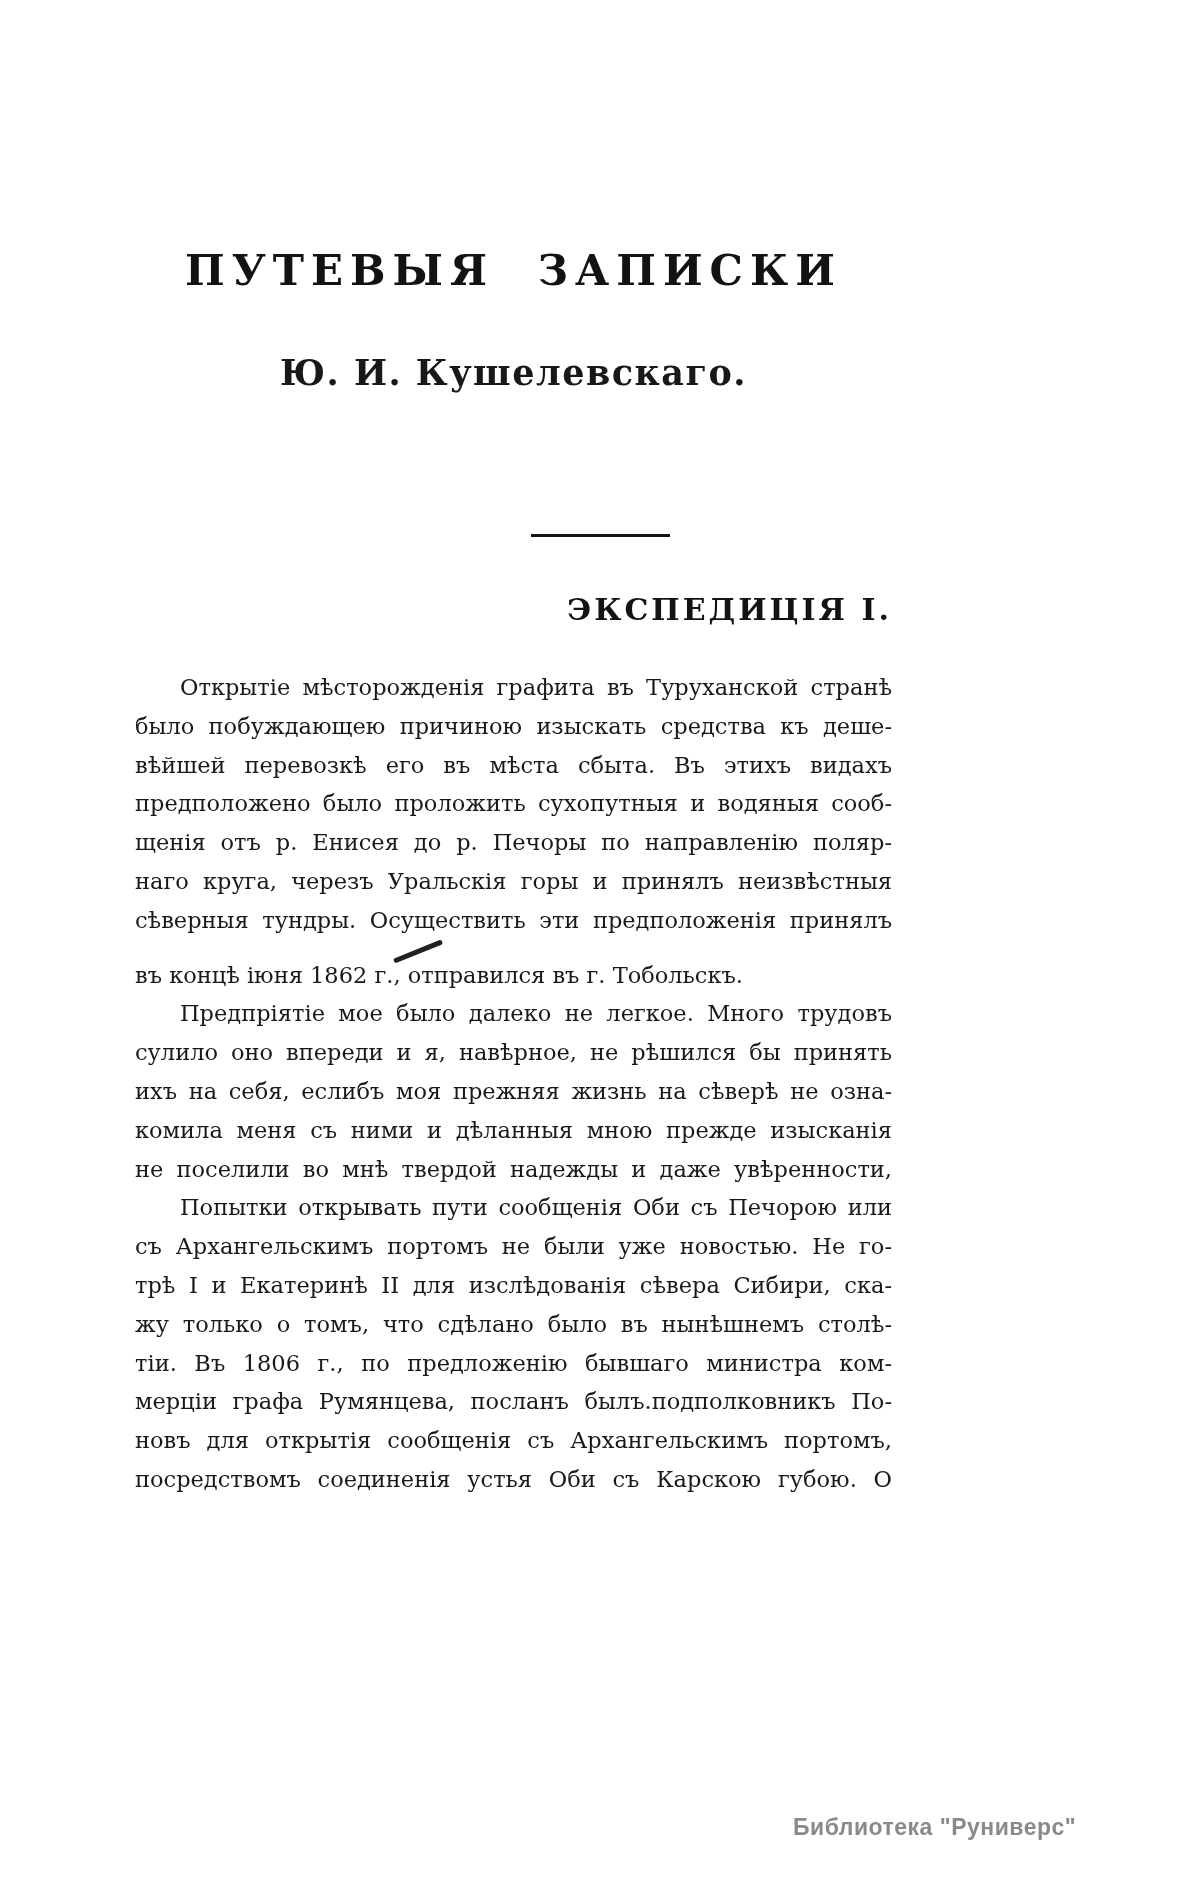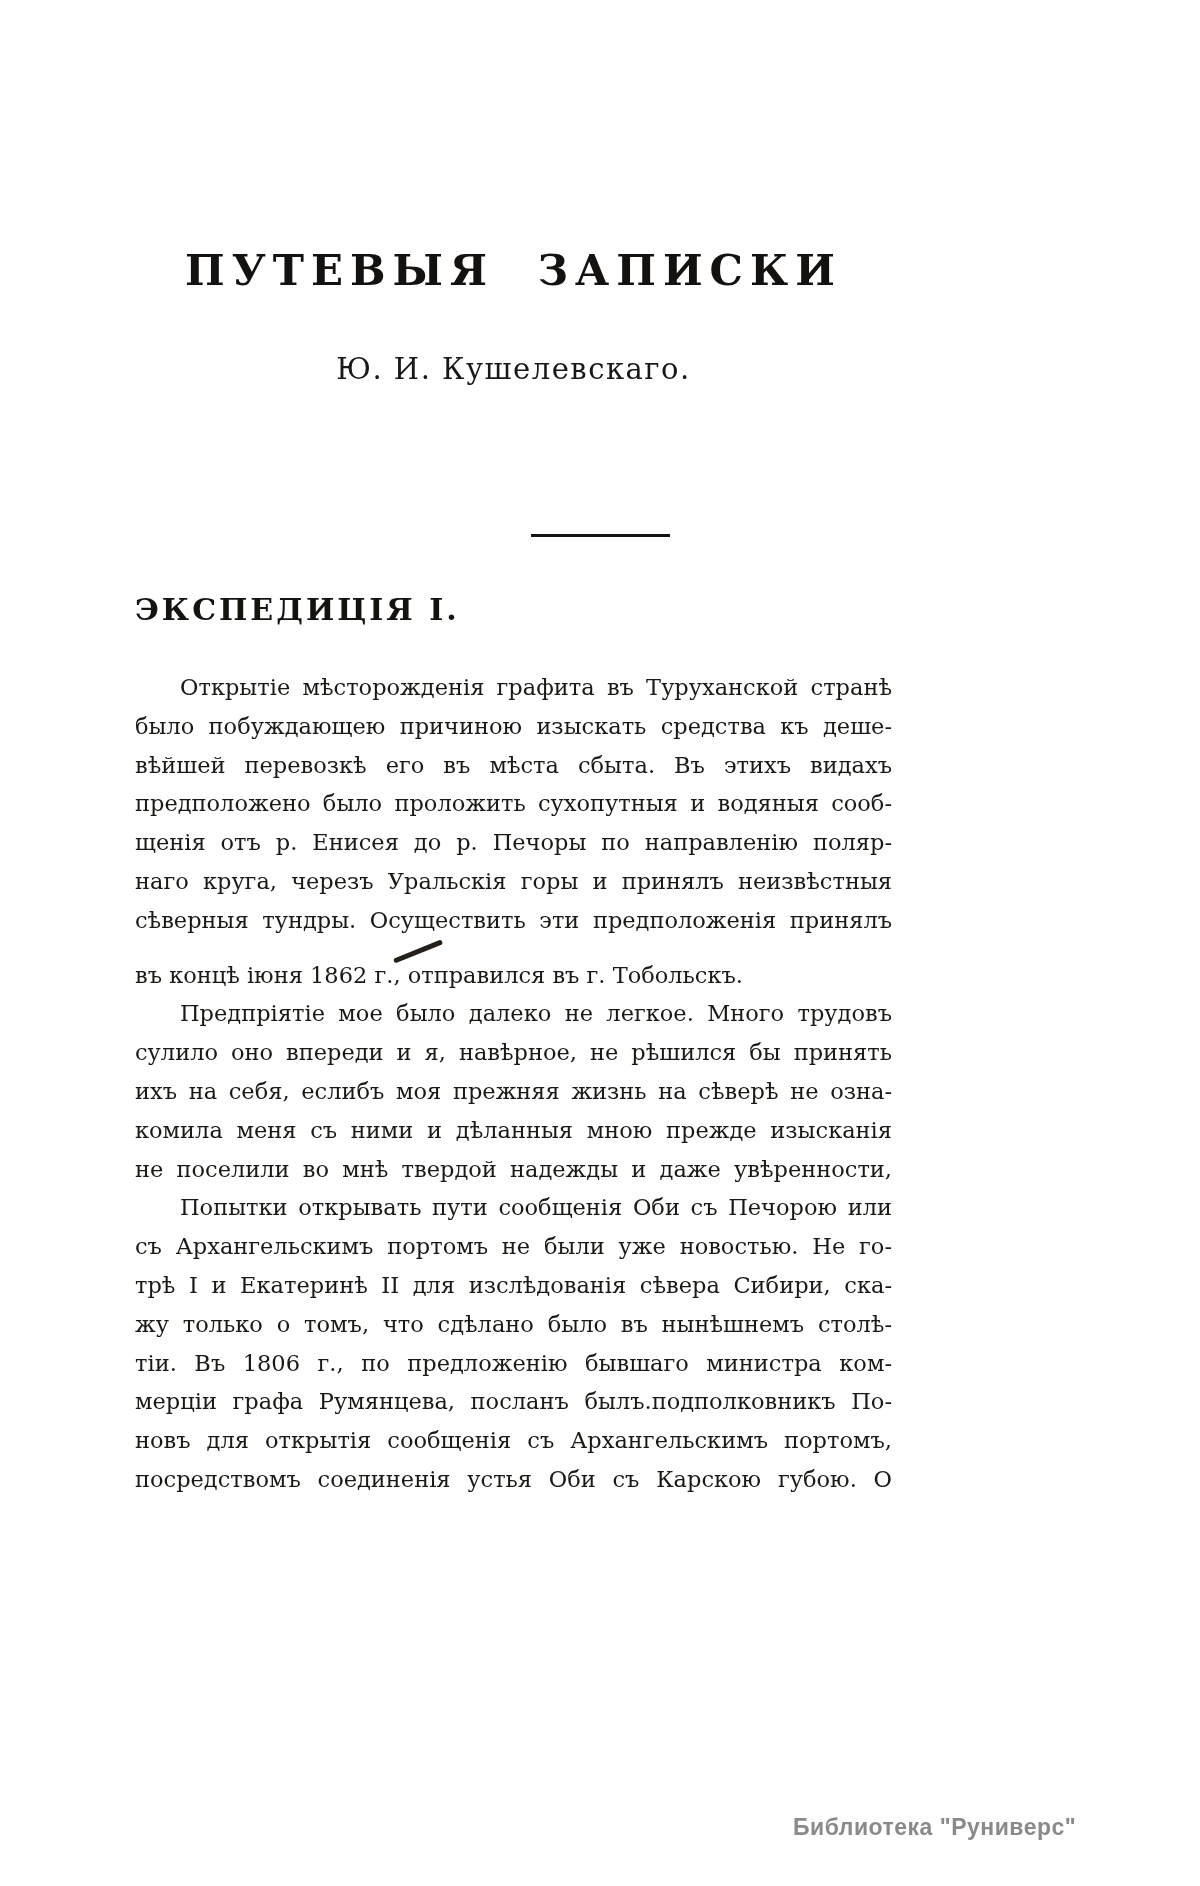--- a/index.html
+++ b/index.html
@@ -33,39 +33,39 @@
     letter-spacing: 7px;
     word-spacing: 22px;
     color: #141210;
   }
   .byline {
     position: absolute;
     top: 352px;
     left: 0;
     width: 100%;
     text-align: center;
-    font-size: 29px;
-    font-weight: normal;
+    font-size: 35px;
+    font-weight: bold;
     letter-spacing: 1.5px;
     color: #1a1816;
   }
   .rule {
     position: absolute;
     top: 534px;
     left: 396px;
     width: 139px;
     height: 0;
     border-top: 3px solid #151310;
   }
   .section-heading {
     position: absolute;
     top: 592px;
     left: 0;
     width: 100%;
-    text-align: left;
+    text-align: right;
     font-size: 30px;
     font-weight: bold;
     letter-spacing: 3px;
     color: #151310;
   }
   .bodytext {
     position: absolute;
     top: 668px;
     left: 0;
     width: 757px;

